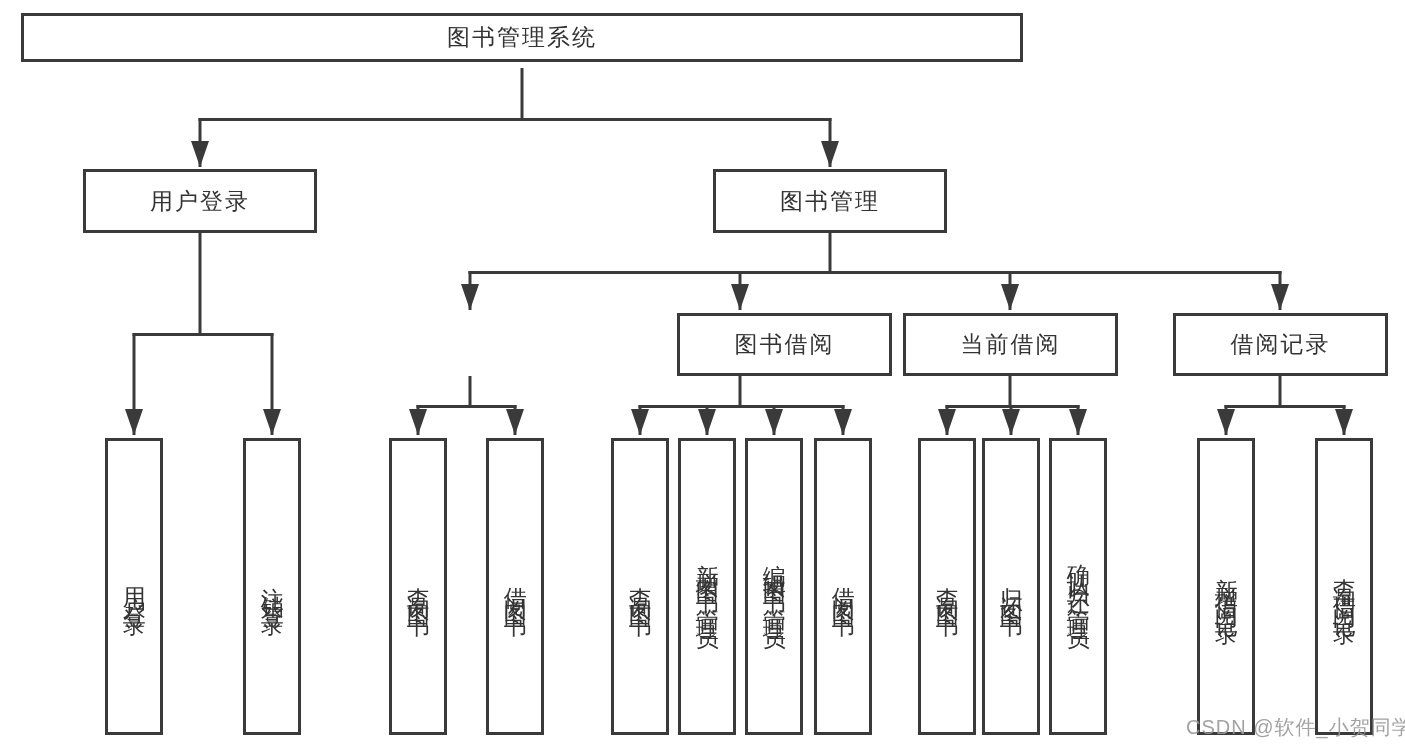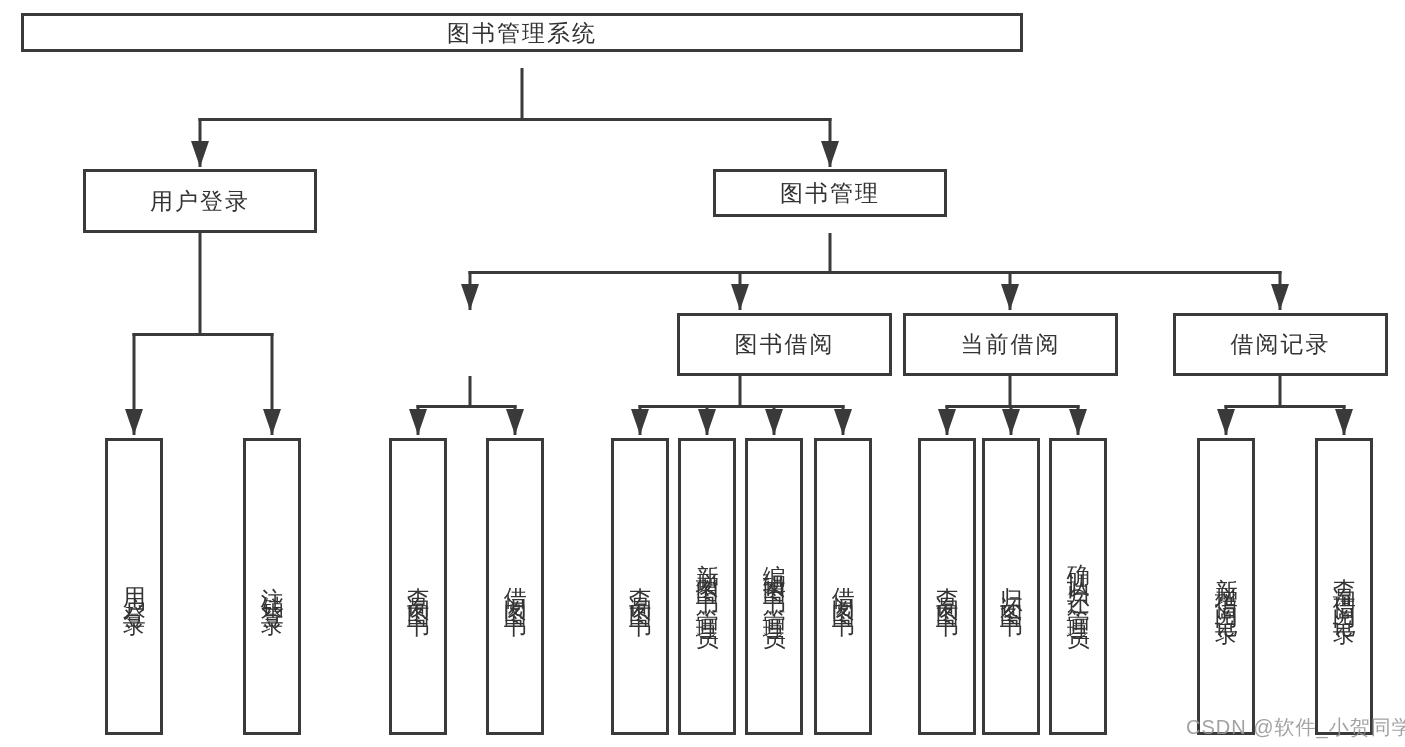--- a/index.html
+++ b/index.html
@@ -71,28 +71,28 @@
       <line x1="1011" y1="405" x2="1011" y2="435" marker-end="url(#arw)"></line>
       <line x1="1078" y1="405" x2="1078" y2="435" marker-end="url(#arw)"></line>
 
       <line x1="1280" y1="376" x2="1280" y2="408"></line>
       <line x1="1224.5" y1="406.5" x2="1345.5" y2="406.5"></line>
       <line x1="1226" y1="405" x2="1226" y2="435" marker-end="url(#arw)"></line>
       <line x1="1344" y1="405" x2="1344" y2="435" marker-end="url(#arw)"></line>
     </g>
   </svg>
 
-  <div class="node" style="left:21px; top:13px; width:1002px; height:39px;align-items:flex-end;">
+  <div class="node" style="left:21px; top:13px; width:1002px; height:49px;">
     <span class="hlabel">图书管理系统</span>
   </div>
 
   <div class="node" style="left:83px; top:169px; width:234px; height:64px;">
     <span class="hlabel">用户登录</span>
   </div>
-  <div class="node" style="left:713px; top:169px; width:234px; height:48px;">
+  <div class="node" style="left:713px; top:169px; width:234px; height:64px;">
     <span class="hlabel">图书管理</span>
   </div>
 
   <div class="node" style="left:633px; top:313px; width:215px; height:63px;margin-left:44px;">
     <span class="hlabel">图书借阅</span>
   </div>
   <div class="node" style="left:903px; top:313px; width:215px; height:63px;justify-content:center;">
     <span class="hlabel">当前借阅</span>
   </div>
   <div class="node" style="left:1173px; top:313px; width:215px; height:63px;">

